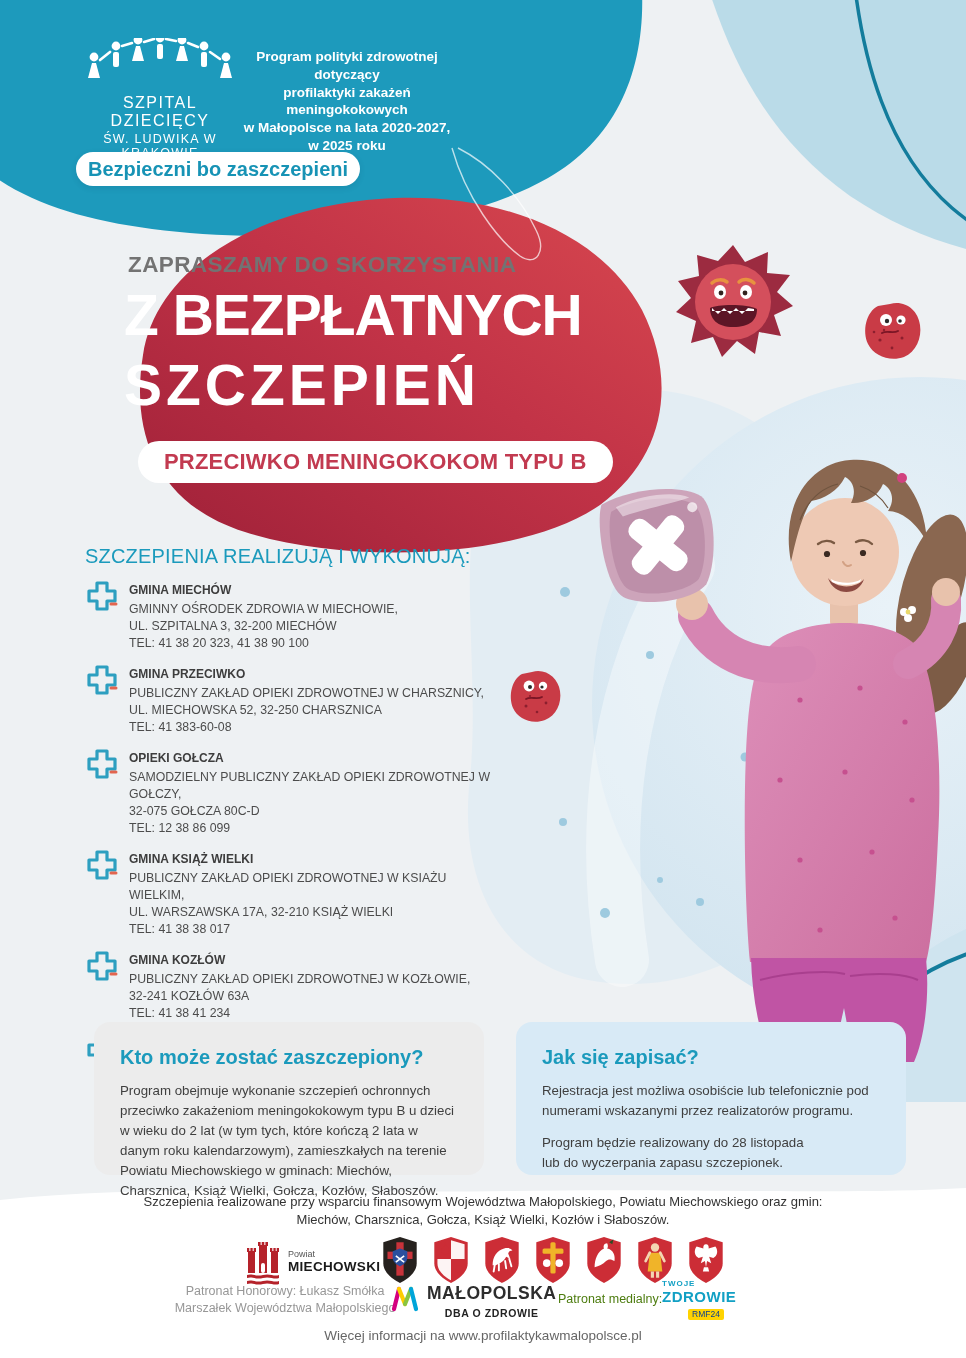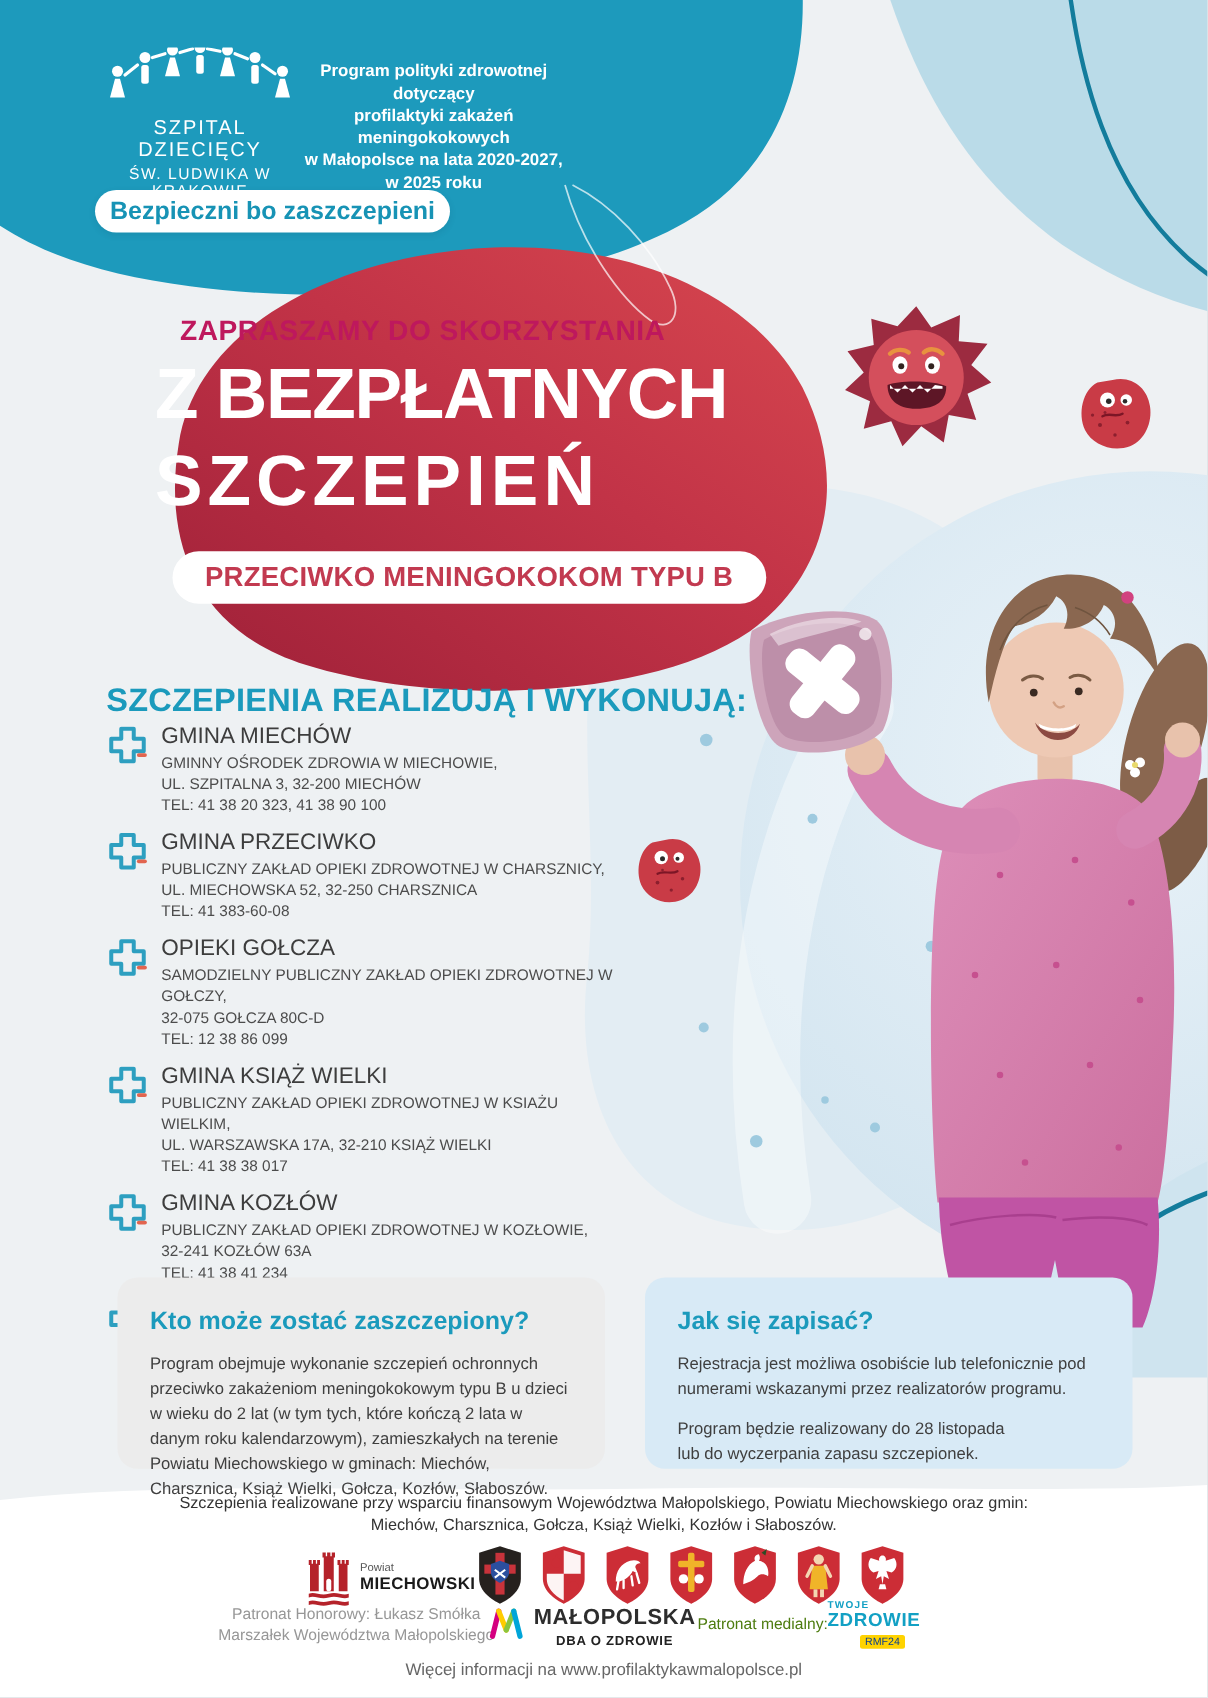--- a/index.html
+++ b/index.html
@@ -16,31 +16,31 @@
   .logo-title{font-size:16px;letter-spacing:1.5px;margin-top:4px;font-weight:400;}
   .logo-subtitle{font-size:12.5px;letter-spacing:1.2px;margin-top:2px;font-weight:400;}
   .logo-rule{height:1px;background:rgba(255,255,255,.55);margin:7px 8px 5px 8px;}
   .logo-institution{font-size:6.3px;letter-spacing:.9px;font-weight:bold;opacity:.85;}
   .program-note{left:228px;top:48px;width:238px;color:#fff;font-size:13.5px;font-weight:bold;
     line-height:1.32;text-align:center;white-space:pre-line;}
   .badge-pill{left:76px;top:152px;width:284px;height:34px;background:#fff;border-radius:22px;
     display:flex;align-items:center;justify-content:center;
     color:#1793b5;font-weight:bold;font-size:20px;box-shadow:0 2px 6px rgba(0,40,60,.10);}
   
-  .hero-kicker{left:144px;top:252px;color:#be185d;font-weight:bold;font-size:22.5px;letter-spacing:.4px;}
+  .hero-kicker{left:128px;top:252px;color:#737373;font-weight:bold;font-size:22.5px;letter-spacing:.4px;}
   .hero-title1{left:124px;top:282px;color:#fff;font-weight:bold;font-size:57px;letter-spacing:-1px;}
   .hero-title2{left:124px;top:352px;color:#fff;font-weight:bold;font-size:57px;letter-spacing:4px;}
   .hero-pill{left:138px;top:441px;height:42px;padding:0 26px;background:#fff;border-radius:21px;
     display:inline-flex;align-items:center;color:#c23a50;font-weight:bold;font-size:22px;letter-spacing:.2px;}
   
-  .providers-heading{left:85px;top:545px;color:#1b9abc;font-weight:bold;font-size:26px;letter-spacing:.2px;}
+  .providers-heading{left:85px;top:545px;color:#1b9abc;font-weight:normal;font-size:20px;letter-spacing:.2px;}
   .providers-list{left:85px;top:580px;width:420px;}
   .provider-item{display:flex;margin-bottom:12px;}
   .provider-icon{width:34px;flex:0 0 34px;margin-right:10px;margin-top:1px;}
-  .provider-name{font-size:18px;font-weight:normal;color:#3d3d3d;line-height:16px;}
+  .provider-name{font-size:12px;font-weight:bold;color:#3d3d3d;line-height:16px;}
   .provider-details{font-size:12.3px;color:#4c4c4c;line-height:17px;margin-top:3px;white-space:pre-line;}
   
   .who-box{left:94px;top:1022px;width:390px;height:153px;background:#ececec;border-radius:16px;padding:24px 26px;}
   .how-box{left:516px;top:1022px;width:390px;height:153px;background:#d8eaf6;border-radius:16px;padding:24px 26px;}
   .box-title{color:#1b9abc;font-weight:bold;font-size:20px;margin-bottom:12px;}
   .box-body{font-size:13.3px;color:#3f3f3f;line-height:1.5;white-space:pre-line;}
   .box-body + .box-body{margin-top:12px;}
   
   .footer-line1{left:0;top:1194px;width:966px;text-align:center;font-size:13px;color:#333;}
   .footer-line2{left:0;top:1212px;width:966px;text-align:center;font-size:13px;color:#333;}

